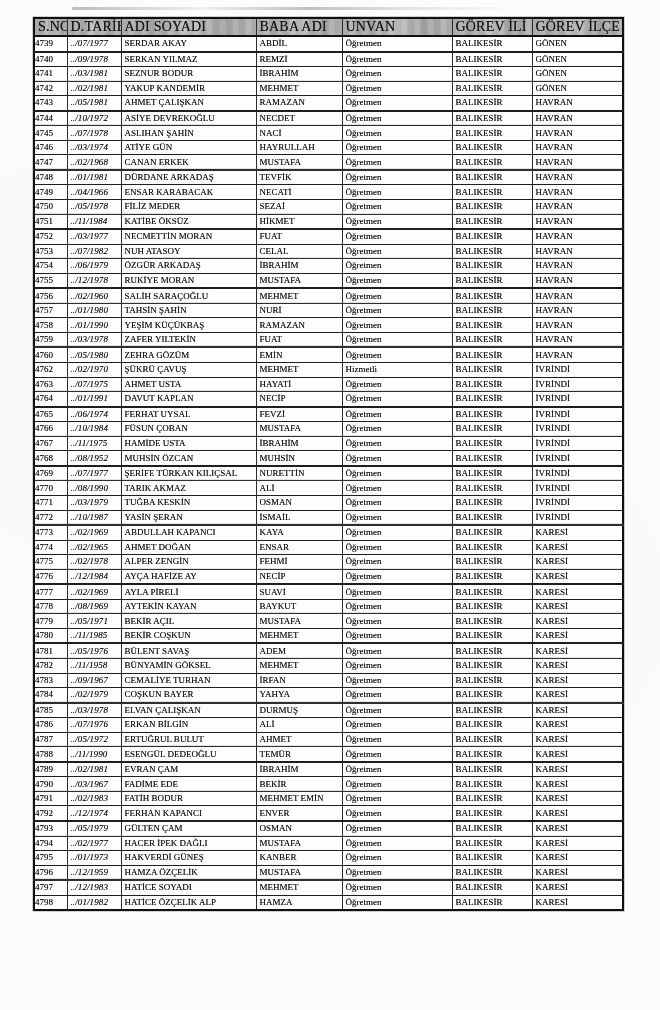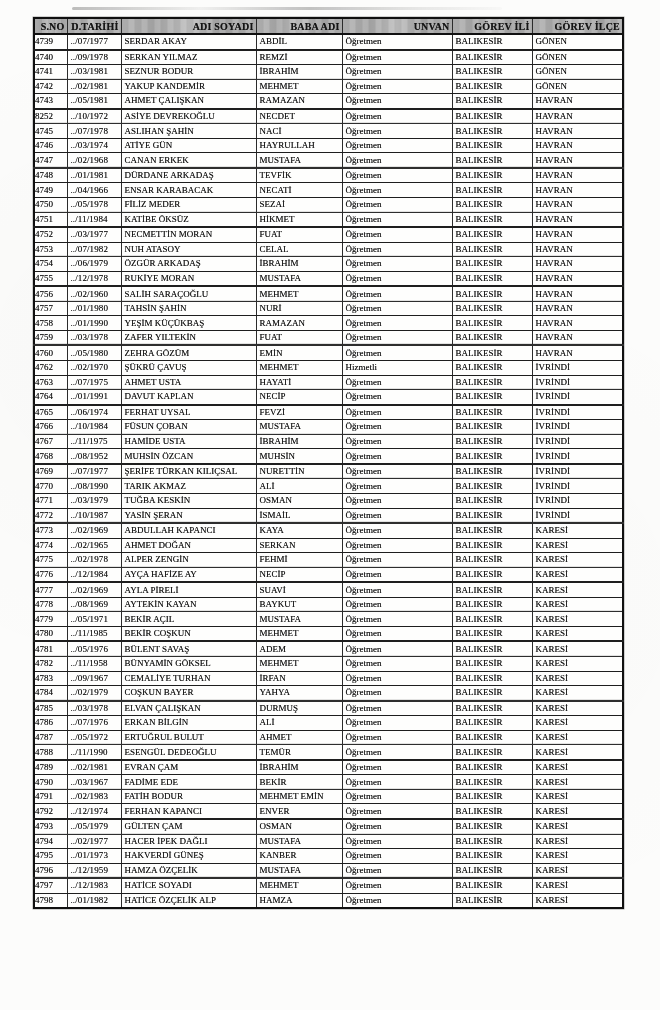--- a/index.html
+++ b/index.html
@@ -50,40 +50,40 @@
     border-bottom: 1.8px solid #1e1e1e;
     padding: 0 2px 0 3px;
     overflow: hidden;
     white-space: nowrap;
     color: #151515;
     text-shadow: 0 0 0.4px rgba(20,20,20,0.65);
   }
   th:first-child, td:first-child { border-left: none; }
   thead th {
     height: 14px;
-    font-size: 10px;
-    font-weight: bold;
-    text-align: right;
+    font-size: 14px;
+    font-weight: normal;
+    text-align: left;
     letter-spacing: 0.2px;
     border-bottom: 2px solid #101010;
     background:
       repeating-linear-gradient(90deg,
         rgba(0,0,0,0.05) 0 7px, rgba(255,255,255,0.07) 7px 13px),
       linear-gradient(90deg, #b5b5b5, #a9a9a9 25%, #c0c0c0 50%, #a6a6a6 75%, #b3b3b3);
   }
   tbody td {
     height: 13.55px;
     font-size: 9px;
     line-height: 13px;
     background: #fefefd;
   }
   tbody tr:nth-child(3n) td { border-bottom-color: #2e2e2e; box-shadow: inset 0 -0.6px 0 rgba(0,0,0,0.22); }
   tbody tr:nth-child(4n+1) td { border-bottom-width: 2px; }
   td.c-sno { padding-left: 0; }
-  td.c-date { letter-spacing: 0.1px; }
+  td.c-date { letter-spacing: 0.1px; font-style: italic; }
 </style>
 </head>
 <body>
 
 <div class="page">
   <div class="top-smudge"></div>
 
   <table class="doc">
     <colgroup>
       <col style="width:33px">
@@ -145,21 +145,21 @@
         <tr>
           <td class="c-sno">4743</td>
           <td class="c-date">../05/1981</td>
           <td class="c-name">AHMET ÇALIŞKAN</td>
           <td class="c-father">RAMAZAN</td>
           <td class="c-title">Öğretmen</td>
           <td class="c-province">BALIKESİR</td>
           <td class="c-district">HAVRAN</td>
         </tr>
         <tr>
-          <td class="c-sno">8252</td>
+          <td class="c-sno">4744</td>
           <td class="c-date">../10/1972</td>
           <td class="c-name">ASİYE DEVREKOĞLU</td>
           <td class="c-father">NECDET</td>
           <td class="c-title">Öğretmen</td>
           <td class="c-province">BALIKESİR</td>
           <td class="c-district">HAVRAN</td>
         </tr>
         <tr>
           <td class="c-sno">4745</td>
           <td class="c-date">../07/1978</td>
@@ -409,21 +409,21 @@
           <td class="c-name">ABDULLAH KAPANCI</td>
           <td class="c-father">KAYA</td>
           <td class="c-title">Öğretmen</td>
           <td class="c-province">BALIKESİR</td>
           <td class="c-district">KARESİ</td>
         </tr>
         <tr>
           <td class="c-sno">4774</td>
           <td class="c-date">../02/1965</td>
           <td class="c-name">AHMET DOĞAN</td>
-          <td class="c-father">SERKAN</td>
+          <td class="c-father">ENSAR</td>
           <td class="c-title">Öğretmen</td>
           <td class="c-province">BALIKESİR</td>
           <td class="c-district">KARESİ</td>
         </tr>
         <tr>
           <td class="c-sno">4775</td>
           <td class="c-date">../02/1978</td>
           <td class="c-name">ALPER ZENGİN</td>
           <td class="c-father">FEHMİ</td>
           <td class="c-title">Öğretmen</td>

